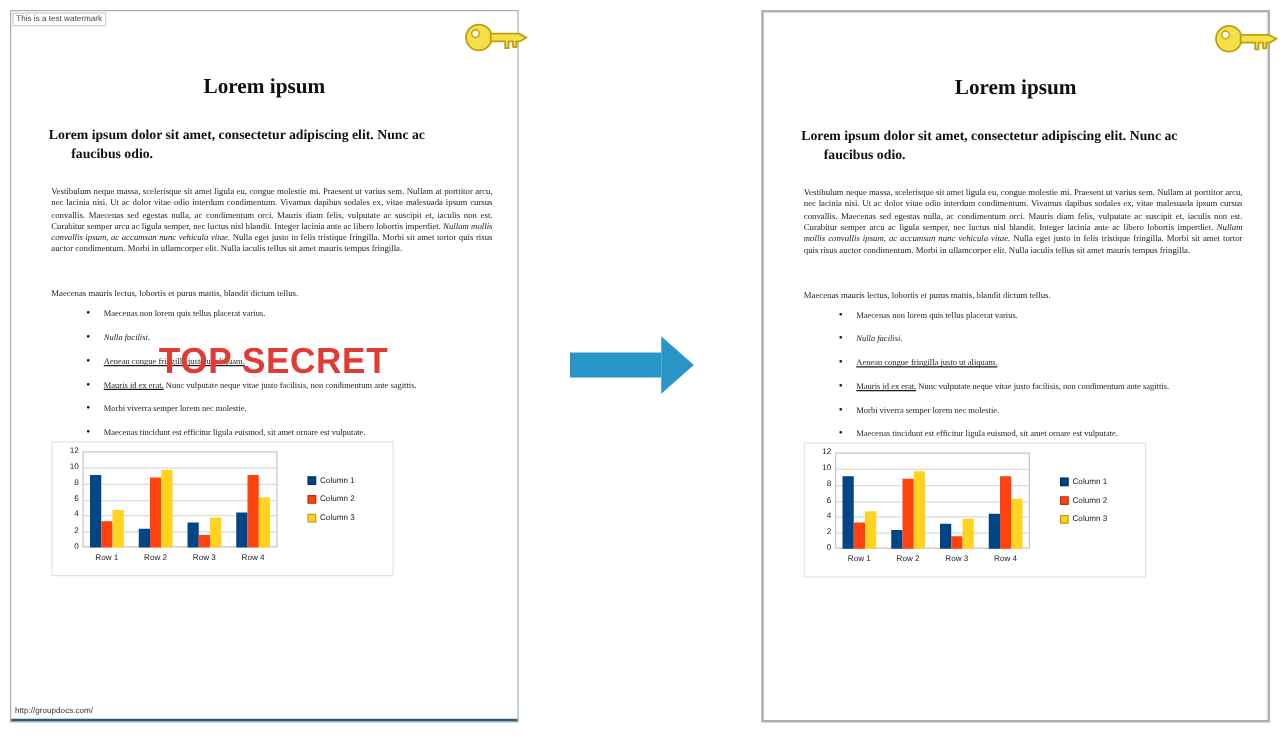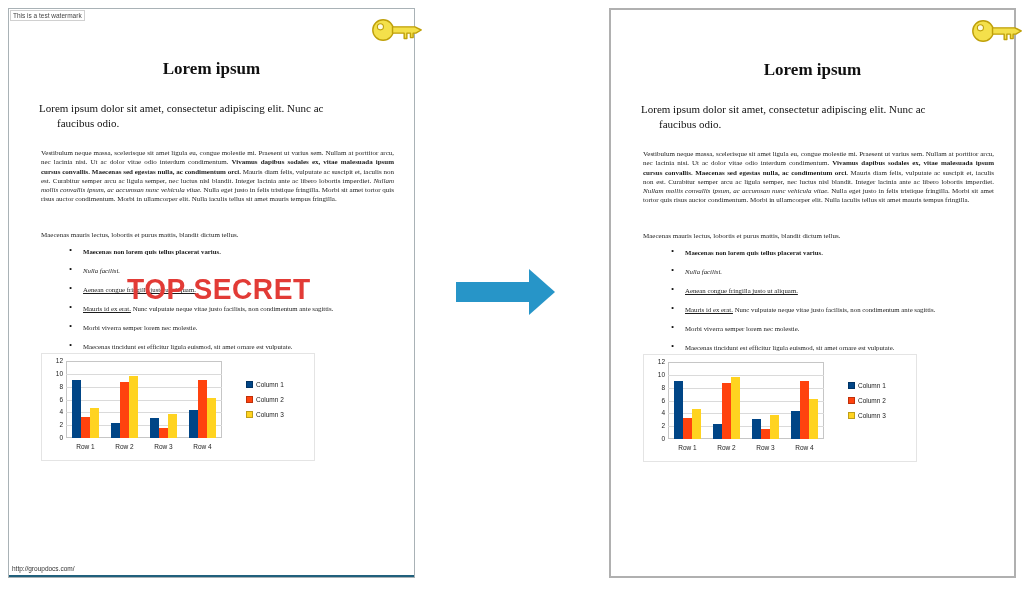--- a/index.html
+++ b/index.html
@@ -10,34 +10,34 @@
   #left-page{left:8px;}
   #right-page{left:609px;border:2px solid #b0b0b0;}
 
   .wm-label{position:absolute;top:1px;left:1px;font-family:"Liberation Sans",sans-serif;
             font-size:6.5px;color:#444;border:1px solid #d0d0d0;padding:0 2px;line-height:9px;background:#fff;}
 
   .key{position:absolute;top:5px;right:-9px;width:52px;height:32px;z-index:3;}
 
   .doc-title{position:absolute;top:50px;left:0;right:0;text-align:center;
              font-size:17px;font-weight:bold;color:#101010;}
-  .doc-h2{position:absolute;top:92px;left:30px;right:24px;font-size:11px;font-weight:normal;
+  .doc-h2{position:absolute;top:92px;left:30px;right:24px;font-size:11px;font-weight:bold;
           color:#101010;line-height:15px;}
   .doc-h2 .l2{display:block;padding-left:18px;}
 
   .doc-p{position:absolute;top:140px;left:32px;right:20px;font-size:7px;line-height:9.3px;
          text-align:justify;color:#1c1c1c;}
   .doc-p2{position:absolute;top:222px;left:32px;right:20px;font-size:7px;color:#1c1c1c;}
 
   ul.bullets{position:absolute;top:238px;left:60px;right:18px;list-style:none;margin:0;padding:0;}
   ul.bullets li{position:relative;margin:0 0 10px 0;padding-left:14px;font-size:6.8px;
                 line-height:9px;color:#1c1c1c;white-space:nowrap;}
   ul.bullets li::before{content:"\2022";position:absolute;left:0;top:-1px;font-size:9px;color:#111;}
 
-  .bold{font-weight:bold;}
+  .bold{font-weight:normal;}
   .italic{font-style:italic;}
   .underline{text-decoration:underline;}
 
   .top-secret{position:absolute;top:264px;left:118px;z-index:4;
               font-family:"Liberation Sans",sans-serif;font-weight:bold;font-size:29px;
               letter-spacing:0.5px;transform:scaleX(0.97);transform-origin:left;}
 
   .chart{position:absolute;top:344px;left:32px;width:272px;height:106px;background:#fff;
          border:1px solid #e4e4e4;font-family:"Liberation Sans",sans-serif;}
   .c-frame{position:absolute;border:1px solid #c6c6c6;box-sizing:border-box;z-index:1;}

